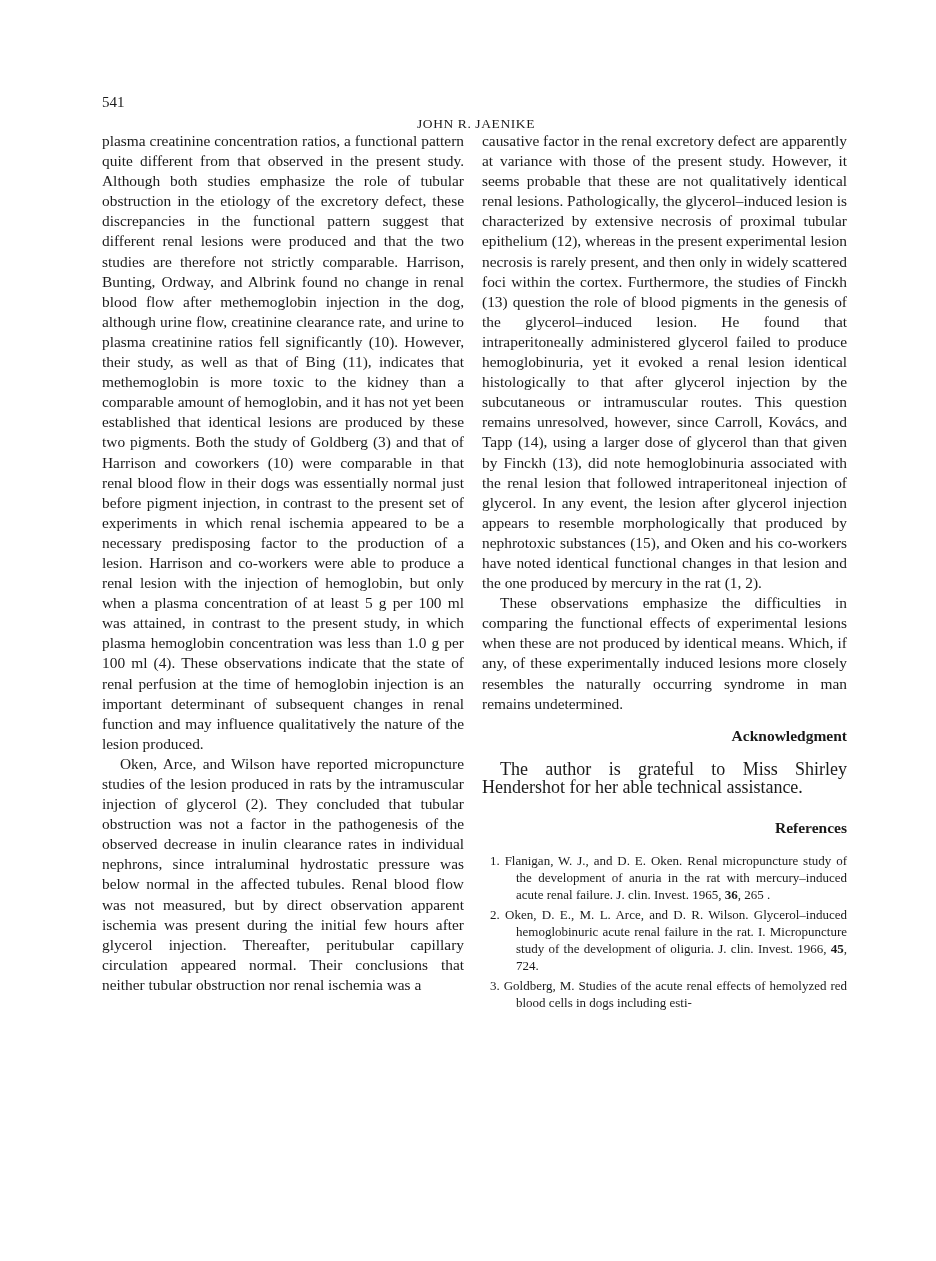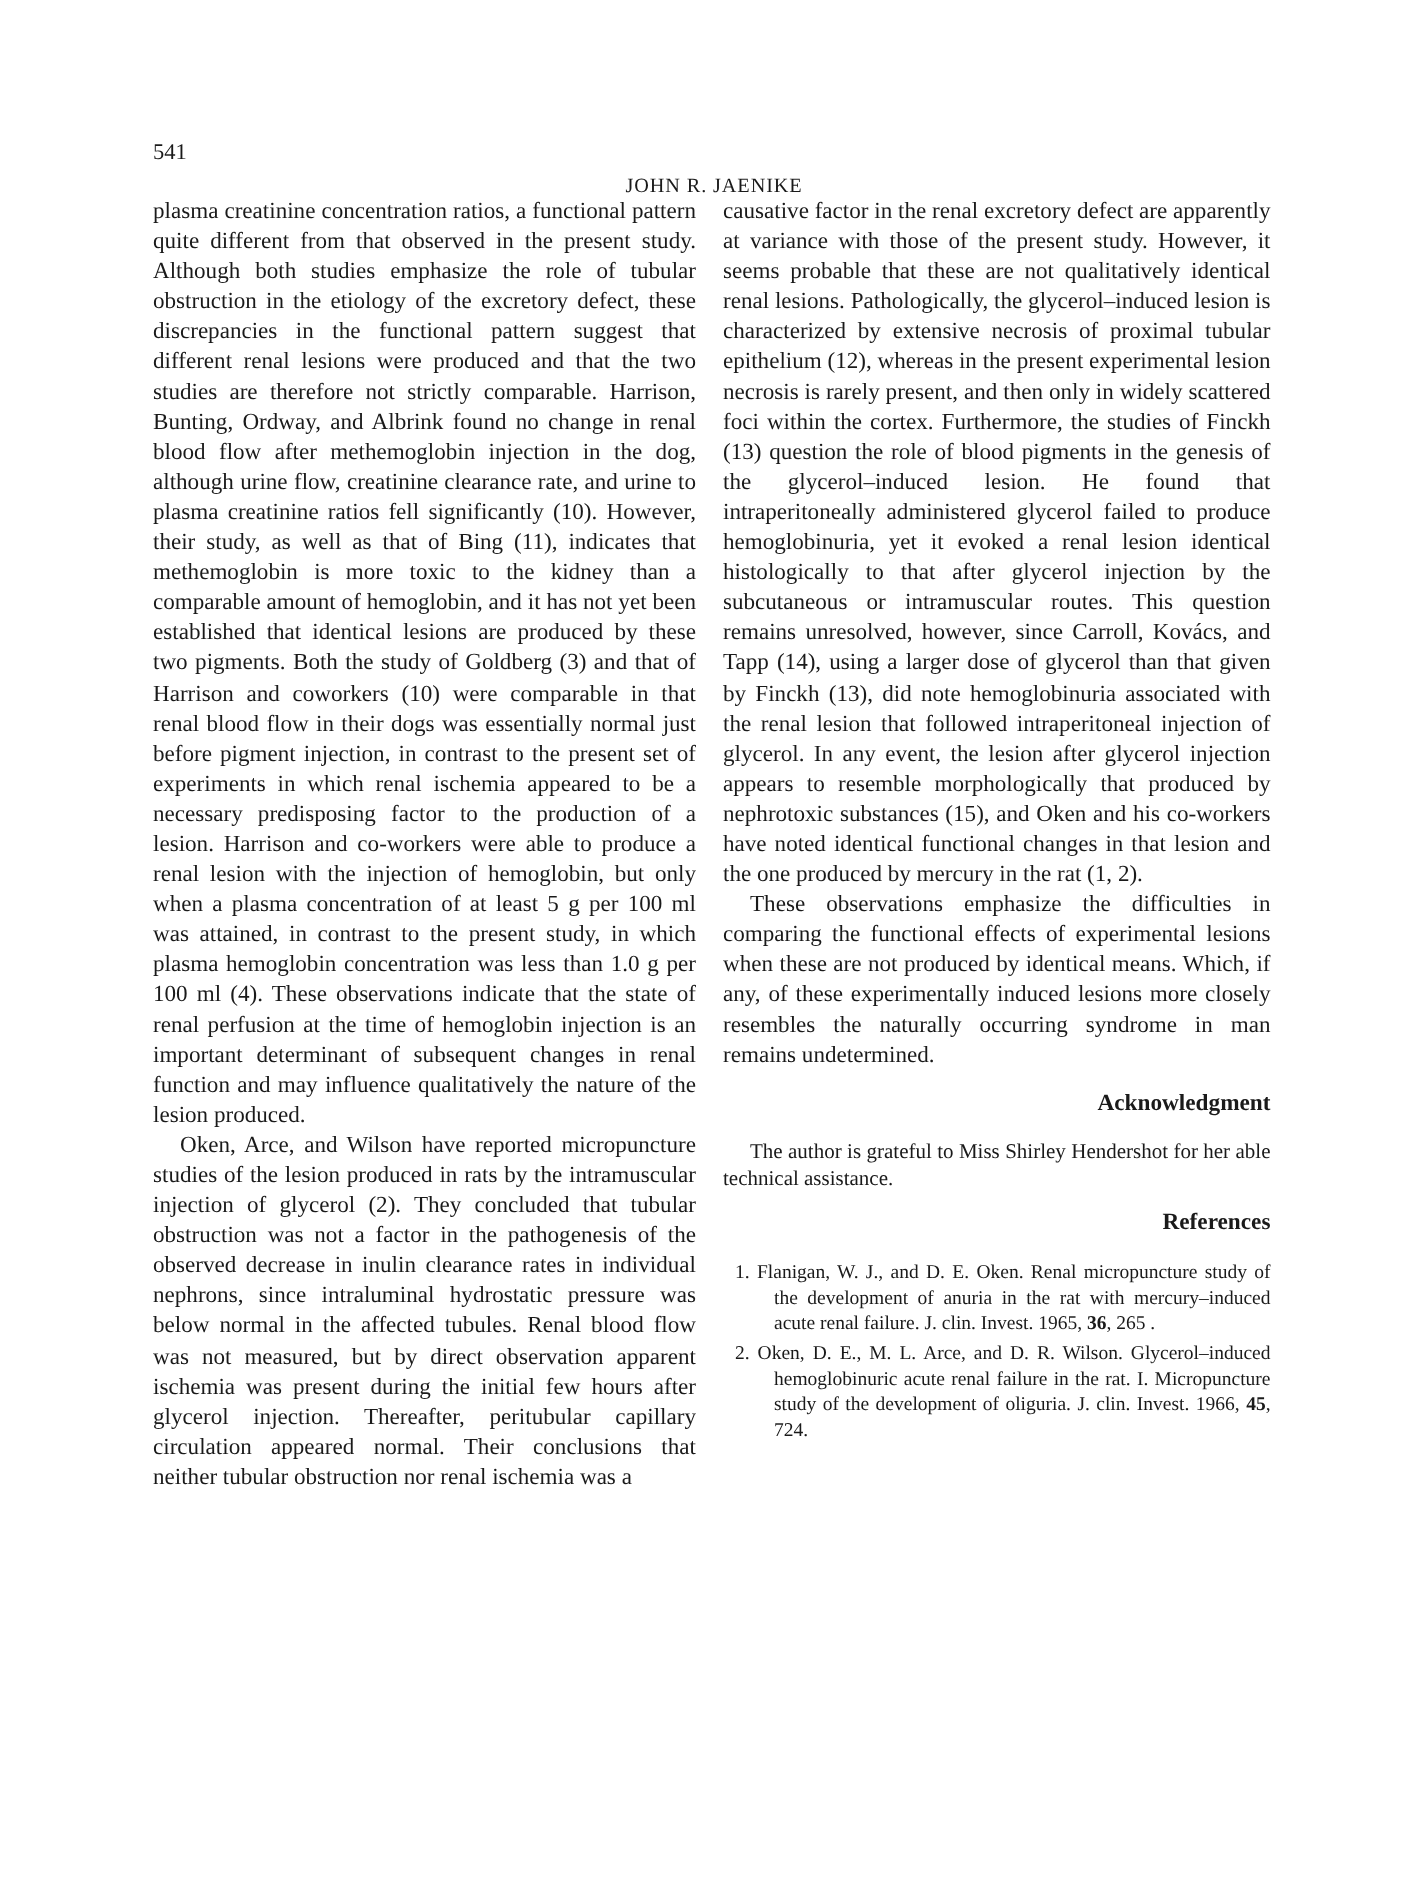--- a/index.html
+++ b/index.html
@@ -9,21 +9,21 @@
   .page-num { position: absolute; left: 0; top: 0; font-size: 15px; }
   .running-head { position: absolute; left: 0; right: 0; top: 2px; text-align: center;
                   font-size: 13.5px; letter-spacing: 0.6px; margin-top: 20px; }
   .col { position: absolute; top: 131px; width: 362px; font-size: 15.4px; line-height: 20.1px;
          text-align: justify; hyphens: none; }
   .col-left { left: 102px; }
   .col-right { left: 482px; width: 365px; }
   .col p { margin: 0; }
   .indent { text-indent: 18px; }
   .heading { text-align: right; font-weight: bold; font-size: 15.5px; margin: 12px 0 14px 0; }
-  .ack { font-size: 14px; line-height: 18px; text-indent: 18px; }
+  .ack { font-size: 18px; line-height: 18px; text-indent: 18px; }
   .refs { margin: 0; padding: 0; list-style: none; font-size: 13px; line-height: 17px; }
   .refs li { padding-left: 34px; text-indent: -26px; margin-bottom: 3px; text-align: justify; }
   b { font-weight: bold; }
 </style>
 </head>
 <body>
 
 <div class="header">
   <span class="page-num">541</span>
   <div class="running-head">JOHN R. JAENIKE</div>
@@ -34,18 +34,19 @@
   <p class="indent">Oken, Arce, and Wilson have reported micropuncture studies of the lesion produced in rats by the intramuscular injection of glycerol (2). They concluded that tubular obstruction was not a factor in the pathogenesis of the observed decrease in inulin clearance rates in individual nephrons, since intraluminal hydrostatic pressure was below normal in the affected tubules. Renal blood flow was not measured, but by direct observation apparent ischemia was present during the initial few hours after glycerol injection. Thereafter, peritubular capillary circulation appeared normal. Their conclusions that neither tubular obstruction nor renal ischemia was a</p>
 </div>
 
 <div class="col col-right">
   <p>causative factor in the renal excretory defect are apparently at variance with those of the present study. However, it seems probable that these are not qualitatively identical renal lesions. Pathologically, the glycerol–induced lesion is characterized by extensive necrosis of proximal tubular epithelium (12), whereas in the present experimental lesion necrosis is rarely present, and then only in widely scattered foci within the cortex. Furthermore, the studies of Finckh (13) question the role of blood pigments in the genesis of the glycerol–induced lesion. He found that intraperitoneally administered glycerol failed to produce hemoglobinuria, yet it evoked a renal lesion identical histologically to that after glycerol injection by the subcutaneous or intramuscular routes. This question remains unresolved, however, since Carroll, Kovács, and Tapp (14), using a larger dose of glycerol than that given by Finckh (13), did note hemoglobinuria associated with the renal lesion that followed intraperitoneal injection of glycerol. In any event, the lesion after glycerol injection appears to resemble morphologically that produced by nephrotoxic substances (15), and Oken and his co-workers have noted identical functional changes in that lesion and the one produced by mercury in the rat (1, 2).</p>
   <p class="indent">These observations emphasize the difficulties in comparing the functional effects of experimental lesions when these are not produced by identical means. Which, if any, of these experimentally induced lesions more closely resembles the naturally occurring syndrome in man remains undetermined.</p>
 
   <div class="heading">Acknowledgment</div>
   <p class="ack">The author is grateful to Miss Shirley Hendershot for her able technical assistance.</p>
 
-  <div class="heading" style="margin-top:9px">References</div>
+  <div class="heading" style="margin-top:22px">References</div>
   <ol class="refs">
     <li><span>1.</span> <span>Flanigan, W. J., and D. E. Oken. Renal micropuncture study of the development of anuria in the rat with mercury–induced acute renal failure. J. clin. Invest. 1965, </span><b>36</b><span>, 265 .</span></li>
     <li><span>2.</span> <span>Oken, D. E., M. L. Arce, and D. R. Wilson. Glycerol–induced hemoglobinuric acute renal failure in the rat. I. Micropuncture study of the development of oliguria. J. clin. Invest. 1966, </span><b>45</b><span>, 724.</span></li>
+    <li><span>3.</span> <span>Goldberg, M. Studies of the acute renal effects of hemolyzed red blood cells in dogs including esti-</span></li>
   </ol>
 </div>
 
 </body></html>

